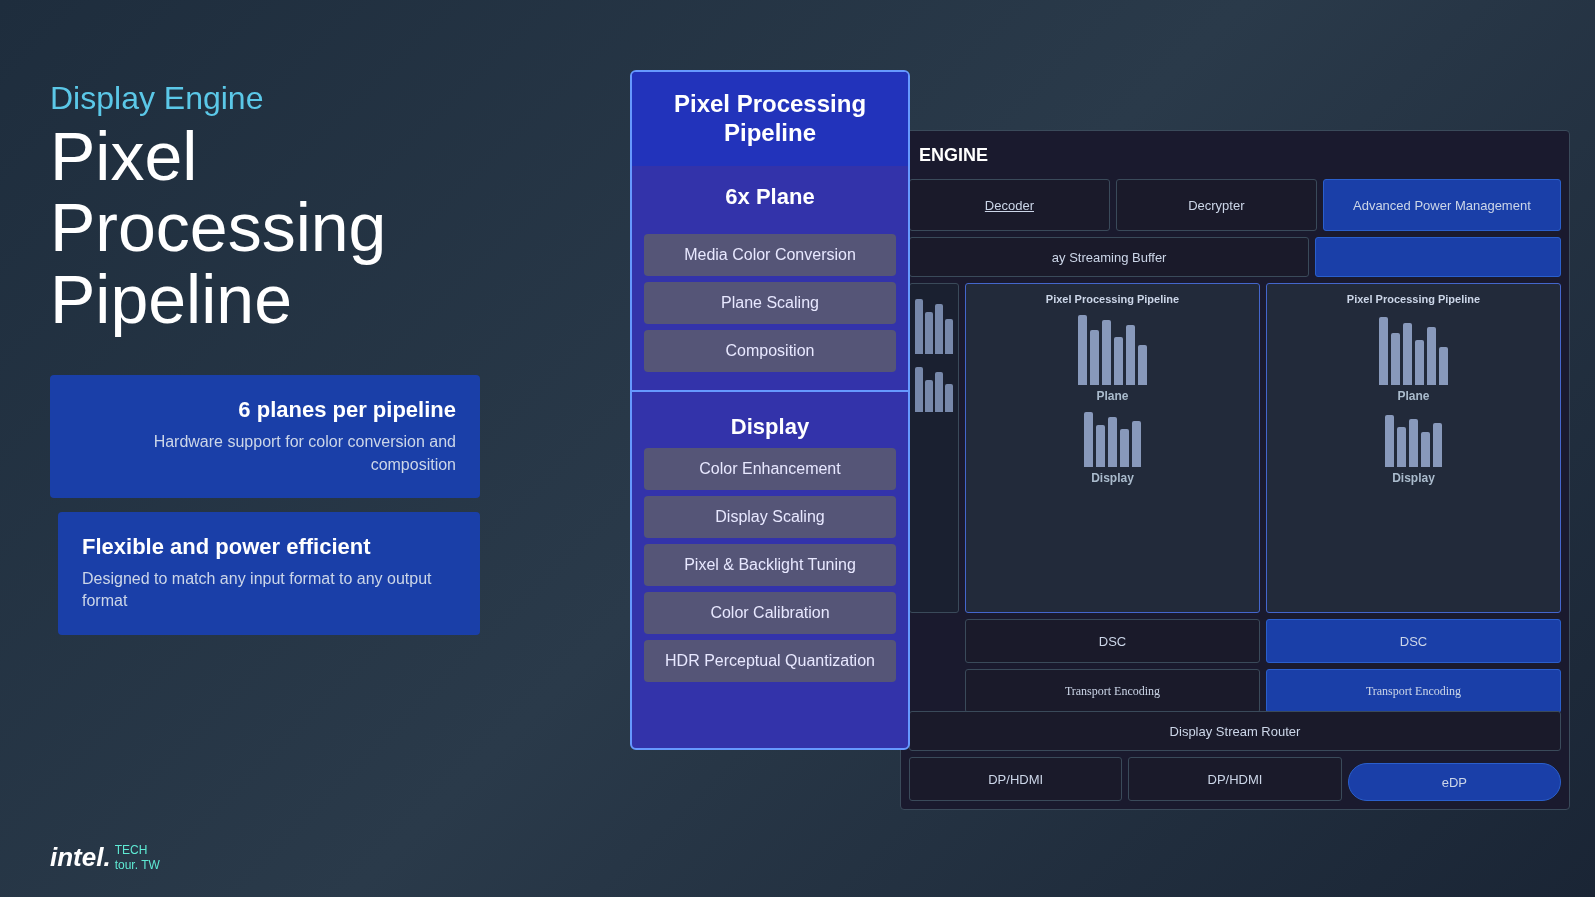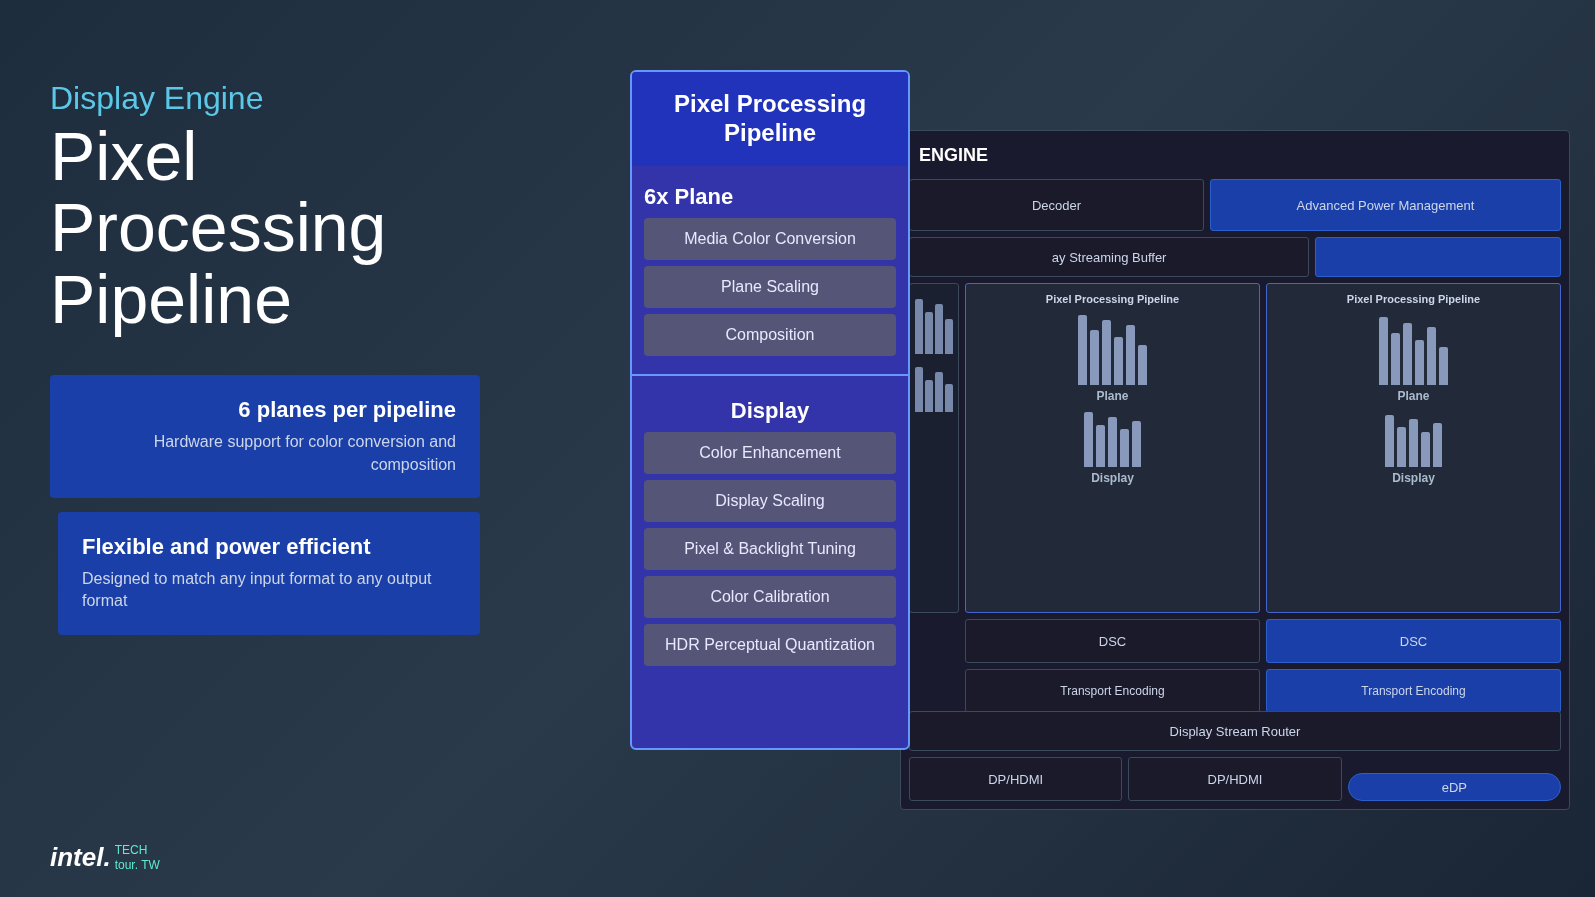--- a/index.html
+++ b/index.html
@@ -185,20 +185,21 @@
     .dsc-row {
       height: 44px;
     }
     .dsc-row .engine-cell {
       height: 44px;
     }
 
     
     .transport-row {
       height: 36px;
+      font-family: Liberation Serif, serif;
     }
     .transport-row .engine-cell {
       height: 44px;
     }
 
     
     .router-row {
       height: 40px;
     }
     .router-row .engine-cell {
@@ -246,21 +247,22 @@
     
     .pipeline-section {
       padding: 8px 12px;
       flex: 0 0 auto;
     }
 
     .section-title {
       color: #ffffff;
       font-size: 22px;
       font-weight: 600;
-      padding: 10px 0 8px 0;
+      text-align: center;
+      padding: 10px 0 24px 0;
     }
 
     .pipeline-item {
       background: #555577;
       border-radius: 4px;
       padding: 12px 16px;
       margin-bottom: 6px;
       text-align: center;
       color: #e8e8ff;
       font-size: 16px;
@@ -316,21 +318,22 @@
 </div>
 
 <div class="diagram-area">
 
   <div class="engine-panel">
     <div class="engine-label">ENGINE</div>
 
     <div class="engine-inner">
 
       <div class="engine-row decode-row">
-        <div class="engine-cell dark-bg" style="flex:1;">Decoder</div>
+        <div class="engine-cell dark-bg" style="flex:1;text-decoration:underline;">Decoder</div>
+        <div class="engine-cell dark-bg" style="flex:1;">Decrypter</div>
         <div class="engine-cell blue-bg" style="flex:1.2;">Advanced Power Management</div>
       </div>
 
       <div class="engine-row streaming-row">
         <div class="engine-cell dark-bg" style="flex:2;height:40px;">ay Streaming Buffer</div>
         <div class="engine-cell blue-bg" style="flex:1.2;height:40px;"></div>
       </div>
 
       <div class="engine-row" style="flex:1;gap:6px;">
 
@@ -407,21 +410,21 @@
         <div class="engine-cell blue-bg" style="flex:1;height:44px;font-size:12px;">Transport Encoding</div>
       </div>
 
       <div class="engine-row router-row">
         <div class="engine-cell dark-bg" style="flex:1;height:40px;">Display Stream Router</div>
       </div>
 
       <div class="engine-row dp-row">
         <div class="engine-cell dark-bg" style="flex:1;height:44px;">DP/HDMI</div>
         <div class="engine-cell dark-bg" style="flex:1;height:44px;">DP/HDMI</div>
-        <div class="engine-cell blue-bg" style="flex:1;height:28px;border-radius:22px;">eDP</div>
+        <div class="engine-cell blue-bg" style="flex:1;height:38px;border-radius:22px;">eDP</div>
       </div>
 
     </div>
   </div>
 
   <div class="pipeline-main">
 
     <div class="pipeline-main-header">
       <div class="pph-title">Pixel Processing Pipeline</div>
     </div>

